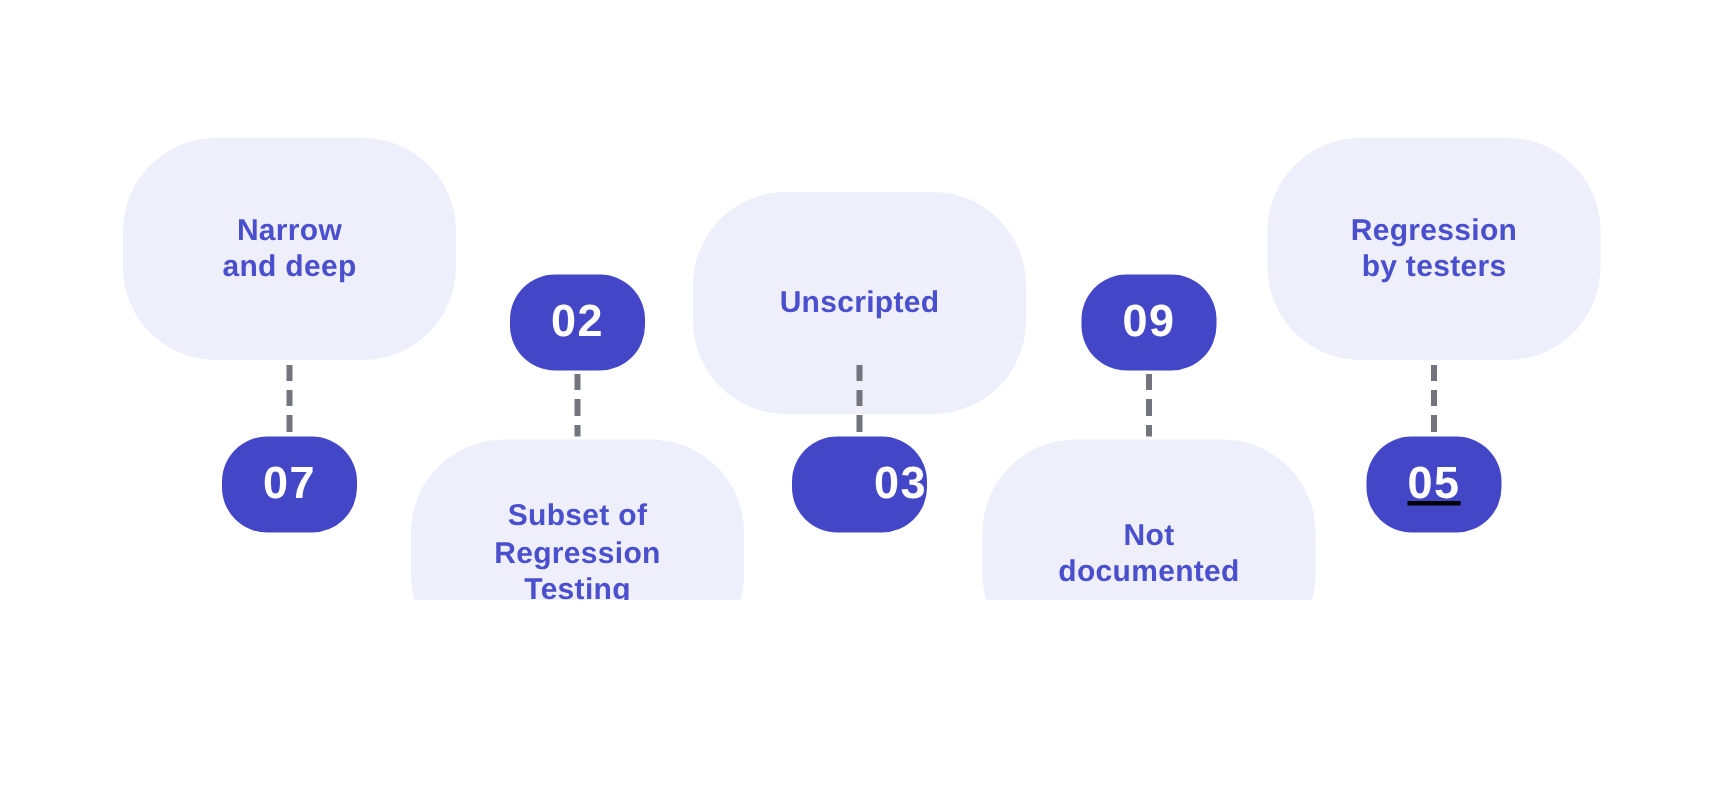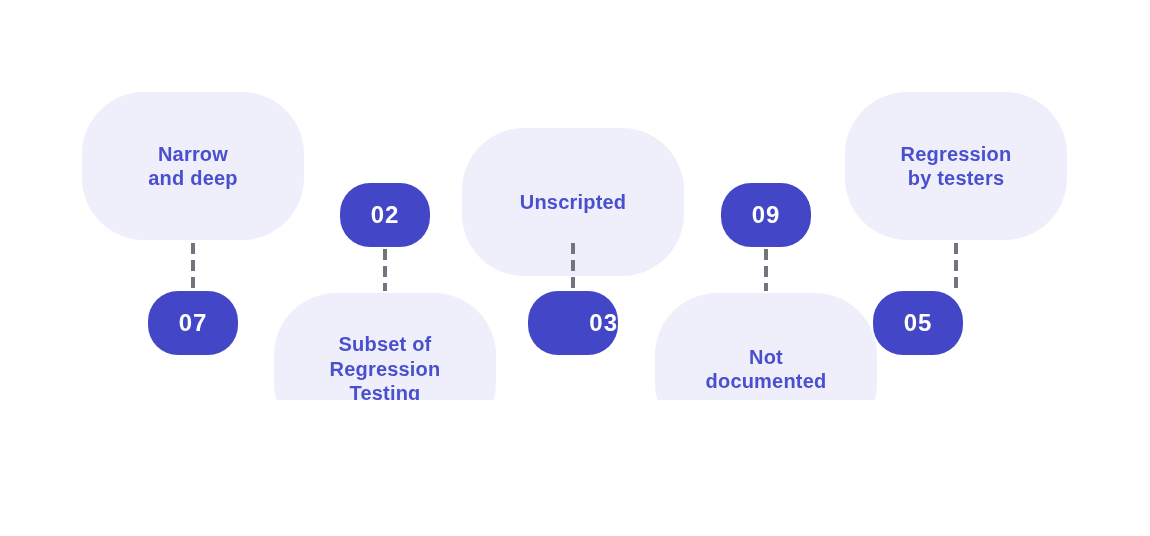--- a/index.html
+++ b/index.html
@@ -50,21 +50,21 @@
     height: 64px;
     background: var(--accent);
     border-radius: 30px;
     display: flex;
     align-items: center;
     justify-content: center;
   }
 
   .badge-number {
     color: var(--number-text);
-    font-size: 24px;
+    font-size: 30px;
     font-weight: 600;
     letter-spacing: 1px;
   }
 
   .connector {
     position: absolute;
     width: 4px;
     background: repeating-linear-gradient(
       to bottom,
       var(--connector) 0px,
@@ -90,21 +90,21 @@
   .c3 .badge     { left: 528px; top: 291px; justify-content: flex-end; }
 
   
   .c4 .badge     { left: 721px; top: 183px; }
   .c4 .connector { left: 764px; top: 249px; height: 42px; }
   .c4 .bubble    { left: 655px; top: 293px; }
 
   
   .c5 .bubble    { left: 845px; top: 92px; }
   .c5 .connector { left: 954px; top: 243px; height: 46px; }
-  .c5 .badge     { left: 873px; top: 291px; }
+  .c5 .badge     { left: 911px; top: 291px; text-decoration: underline; }
 </style>
 </head>
 <body>
 
 <div class="stage">
 
   <div class="col c1">
     <div class="bubble">
       <span class="bubble-label">Narrow
 and deep</span>

